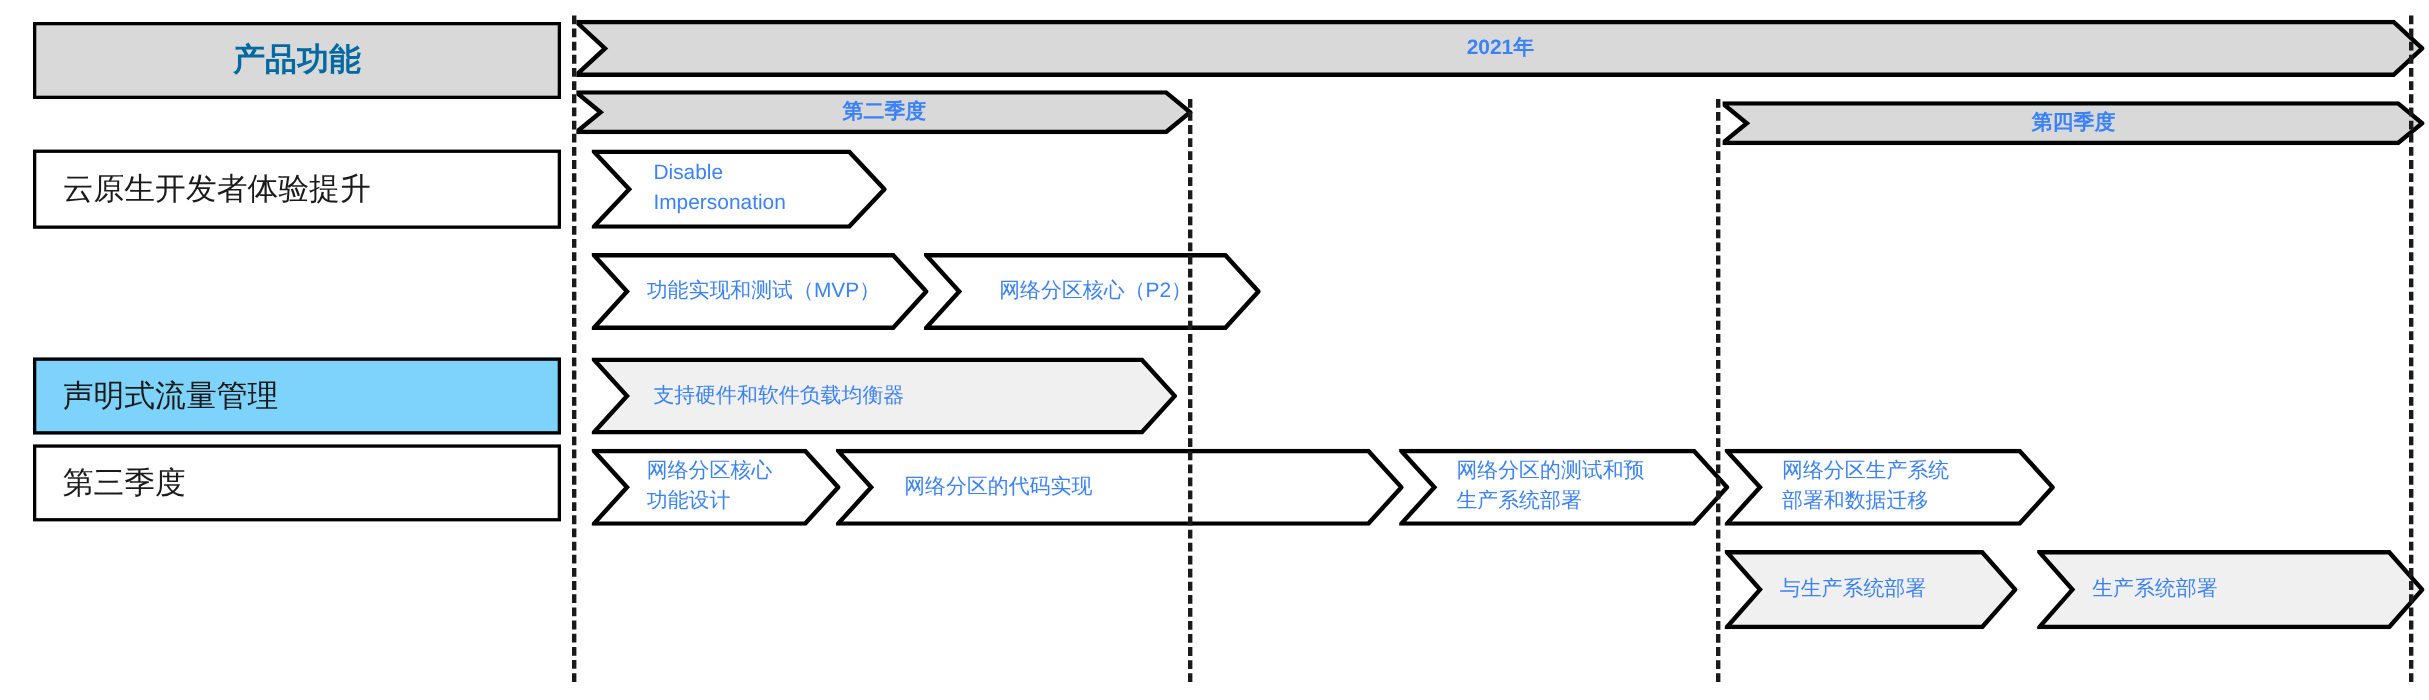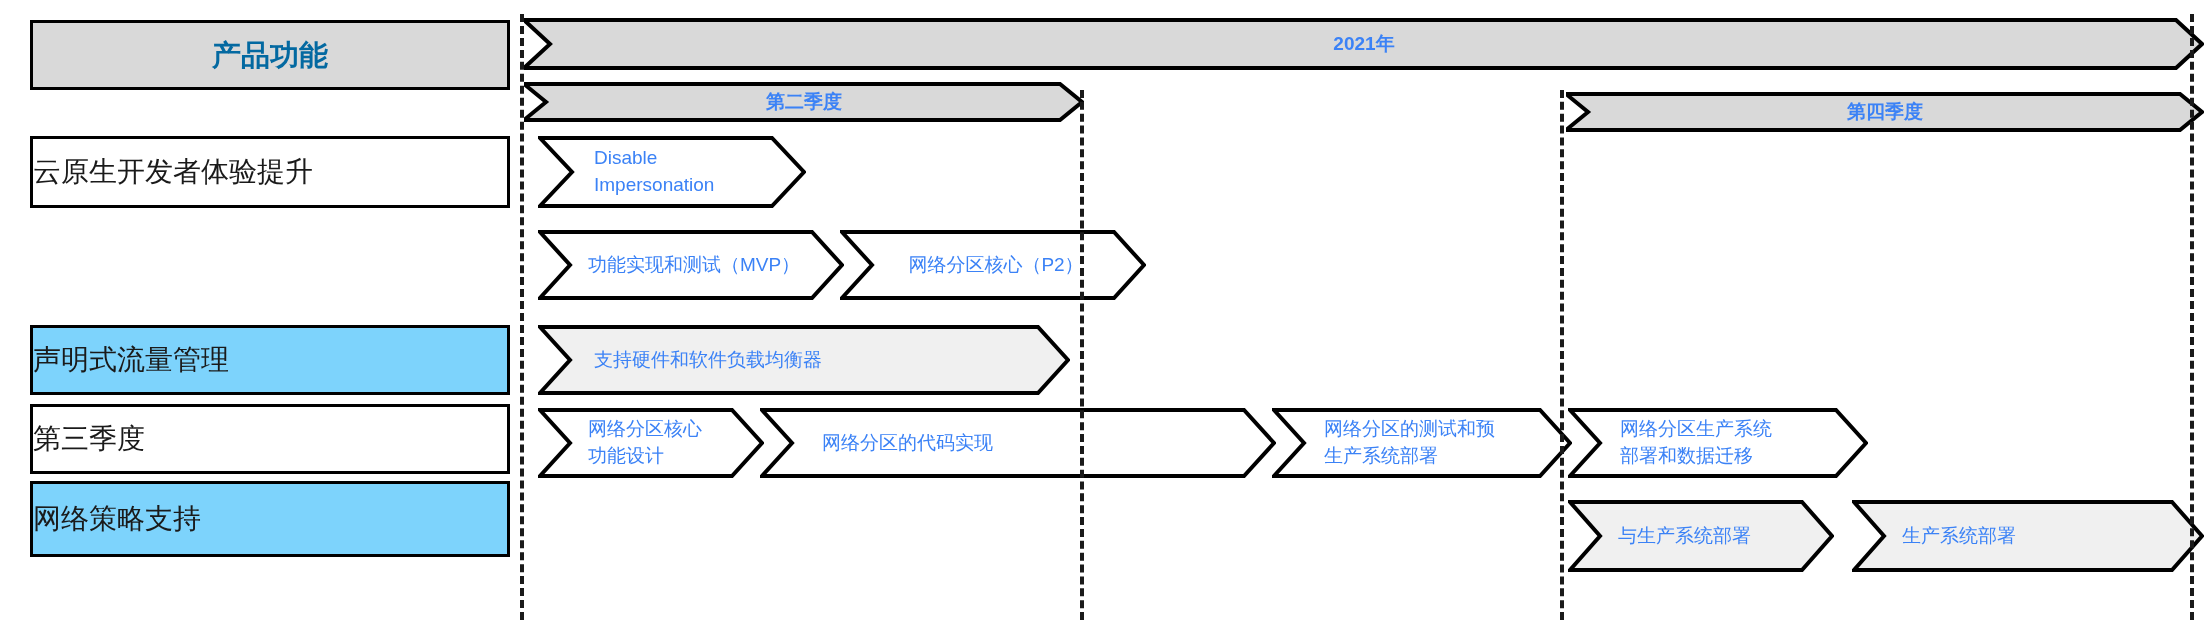--- a/index.html
+++ b/index.html
@@ -13,20 +13,21 @@
 
   
   .label-box {
     position: absolute;
     border: 3px solid #000;
     background: #ffffff;
     display: flex;
     align-items: center;
     font-size: 28px;
     color: #1a1a1a;
+    padding-left: 24px;
     line-height: 1.2;
   }
   .label-box.shaded { background: #7dd3fc; }
   .label-box.header {
     background: #d9d9d9;
     font-weight: bold;
     justify-content: center;
     padding-left: 0;
     font-size: 29px;
     color: #0369a1;
@@ -80,23 +81,20 @@
   </div>
 
   <div class="label-box shaded" style="left:30px; top:325px; width:480px; height:70px;">
     <span>声明式流量管理</span>
   </div>
 
   <div class="label-box" style="left:30px; top:404px; width:480px; height:70px;">
     <span>第三季度</span>
   </div>
 
-  <div class="label-box shaded" style="left:30px; top:481px; width:480px; height:76px;">
-    <span>网络策略支持</span>
-  </div>
 
   <div class="divider" style="left:520px; top:14px; height:606px;"></div>
   <div class="divider" style="left:1080px; top:90px; height:530px;"></div>
   <div class="divider" style="left:1560px; top:90px; height:530px;"></div>
   <div class="divider" style="left:2190px; top:14px; height:606px;"></div>
 
   <div class="chevsvg center" style="left:524px; top:18px; width:1680px; height:52px;">
     <svg viewBox="0 0 1680 52" preserveAspectRatio="none">
       <polygon points="0,2 1652,2 1678,26 1652,50 0,50 26,26" fill="#d9d9d9" stroke="#000" stroke-width="4" vector-effect="non-scaling-stroke"></polygon>
     </svg>

